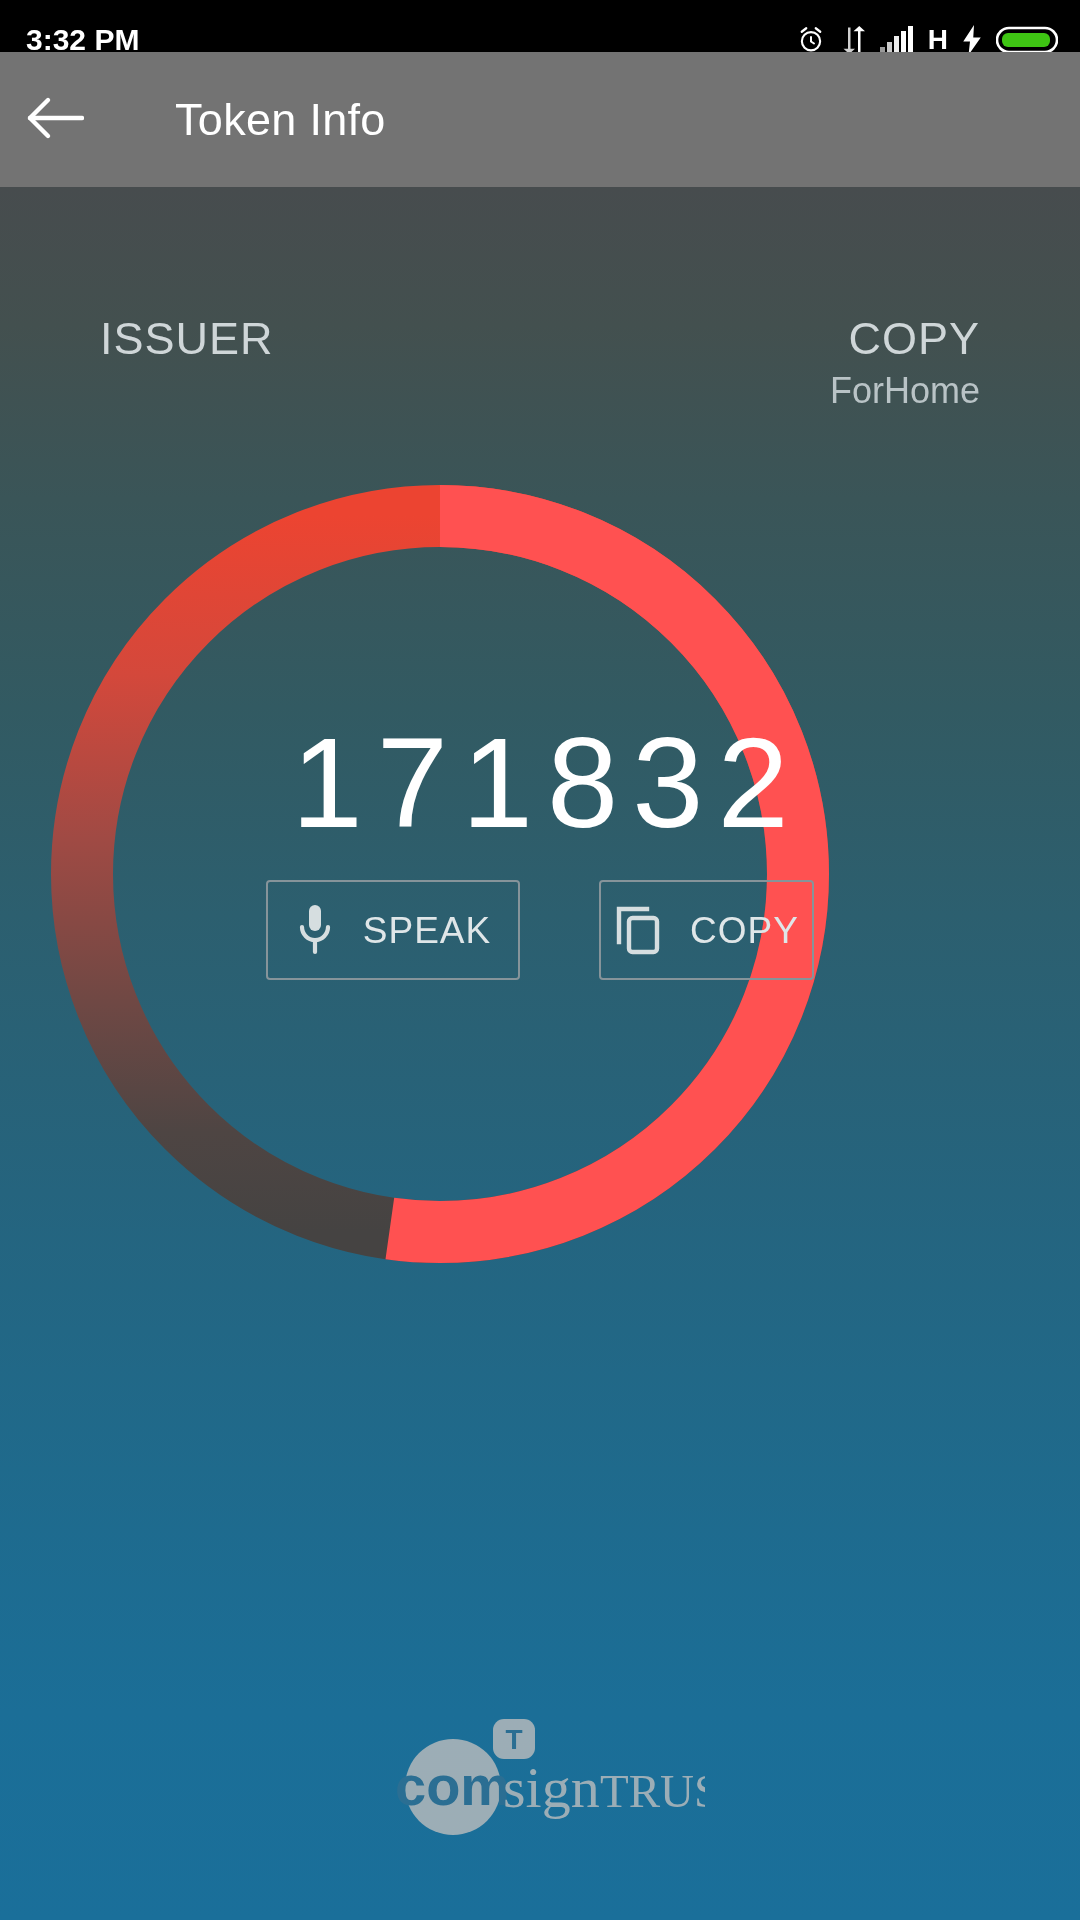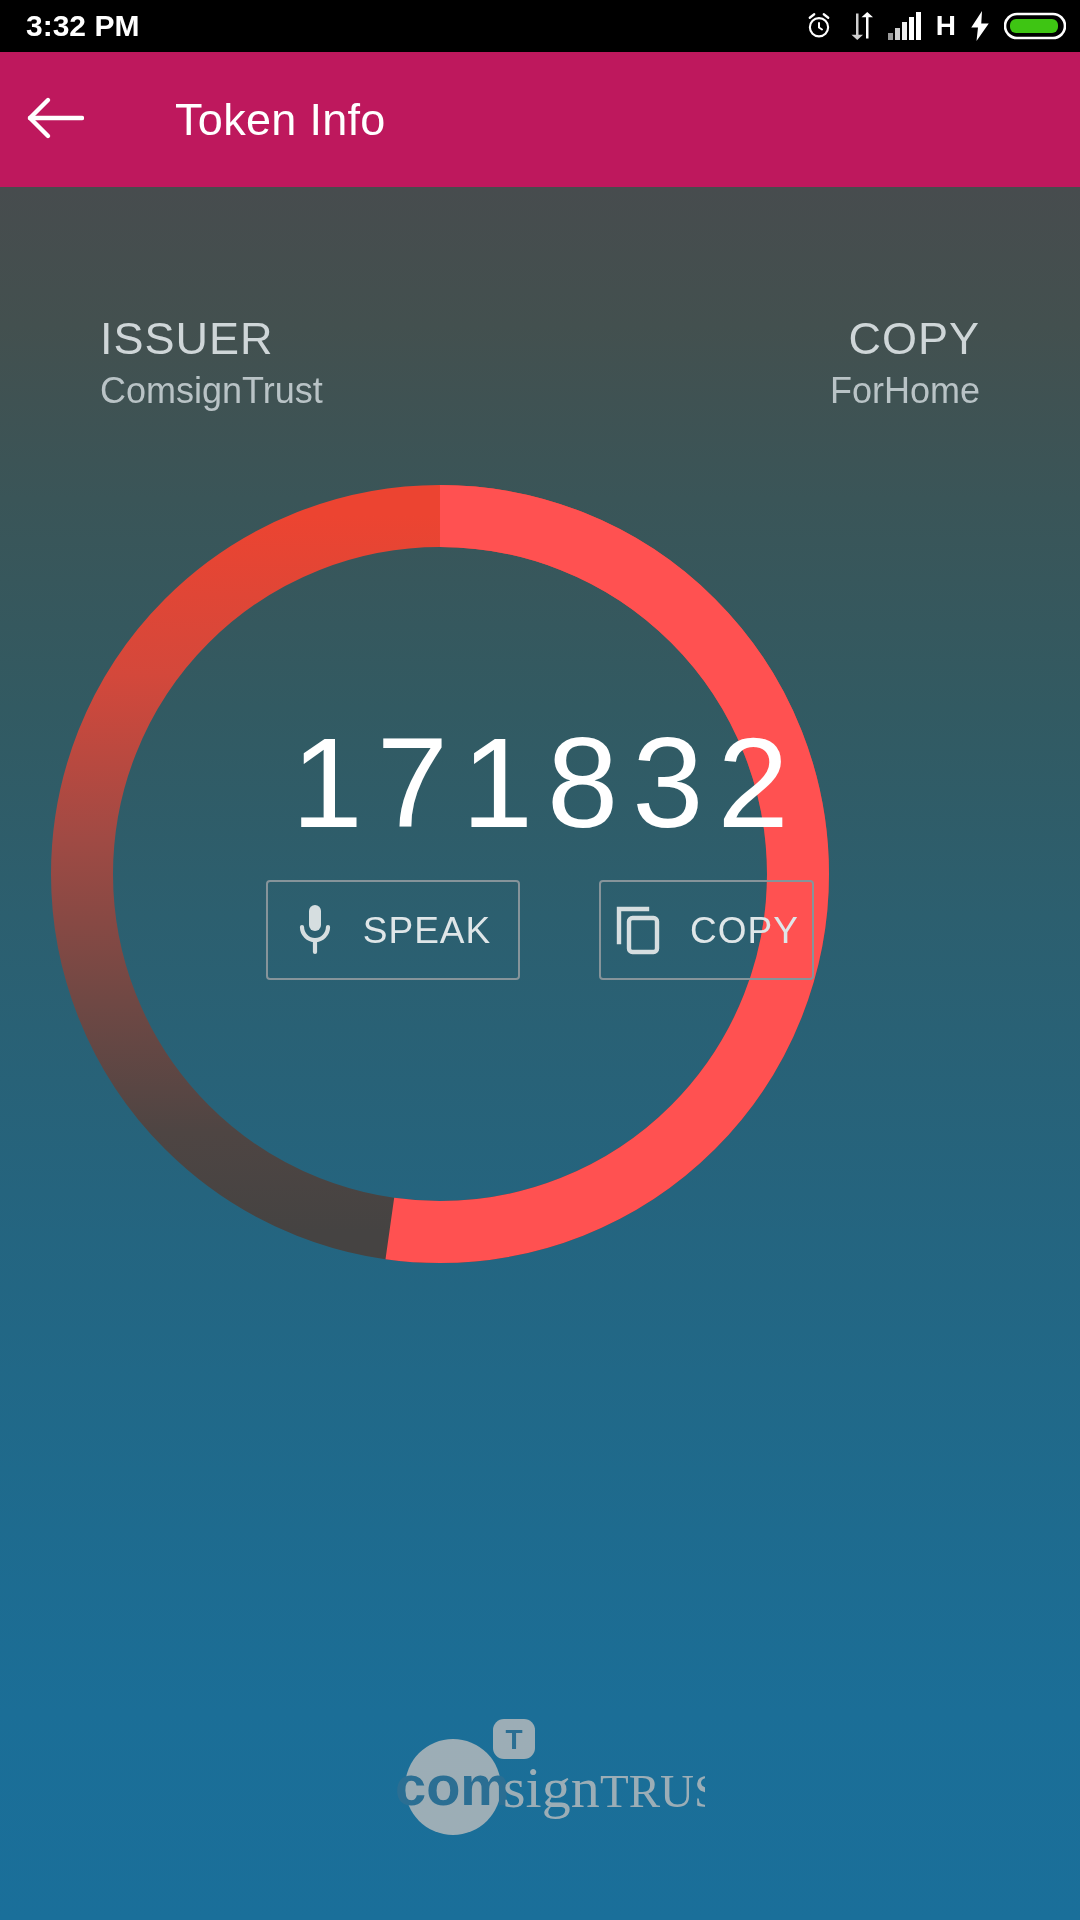--- a/index.html
+++ b/index.html
@@ -10,44 +10,44 @@
     overflow:hidden;
   }
   .phone {
     position:relative;
     width:1080px; height:1920px;
     overflow:hidden;
   }
 
   
   .statusbar {
-    position:absolute; top:0; left:0;
+    position:absolute; top:14px; left:0;
     width:1080px; height:52px;
     background:#000;
     display:flex; align-items:center;
-    padding:0 14px 0 26px;
+    padding:0 22px 0 26px;
   }
   .status-time {
     color:#fff; font-size:30px; font-weight:bold;
     letter-spacing:0px; line-height:1;
   }
   .status-right {
     margin-left:auto;
     display:flex; align-items:center; gap:14px;
   }
   .status-right svg { display:block; }
   .net-h {
     color:#fff; font-size:28px; font-weight:bold; line-height:1;
   }
 
   
   .appbar {
     position:absolute; top:52px; left:0;
     width:1080px; height:135px;
-    background:#be185d;
+    background:#737373;
     display:flex; align-items:center;
   }
   .back-btn {
     width:110px; height:135px;
     display:flex; align-items:center; justify-content:center;
     cursor:pointer;
   }
   .appbar-title {
     color:#fff;
     font-size:45px;
@@ -225,21 +225,20 @@
       </span>
     </div>
     <div class="appbar-title">Token Info</div>
   </div>
 
   <div class="content">
 
     <div class="meta-row">
       <div class="meta-col left">
         <span class="meta-label">ISSUER</span>
-        <span class="meta-value">ComsignTrust</span>
       </div>
       <div class="meta-col right">
         <span class="meta-label">COPY</span>
         <span class="meta-value">ForHome</span>
       </div>
     </div>
 
     <div class="ring-wrap">
       <svg viewBox="0 0 800 800">
         <defs>

